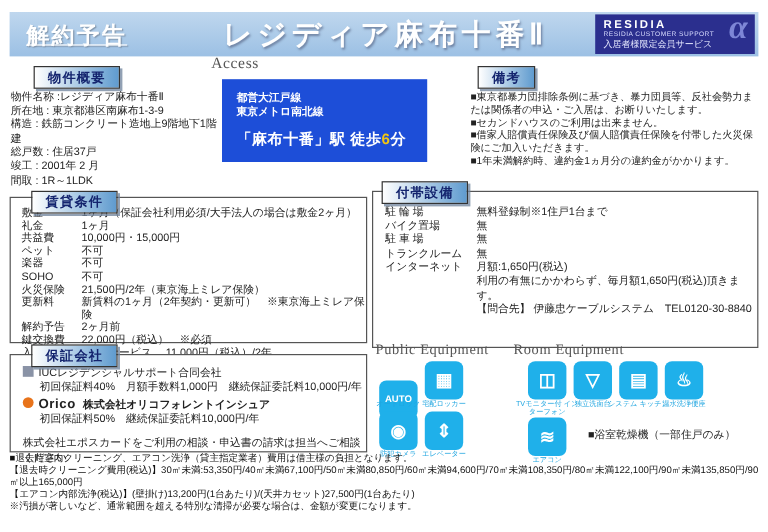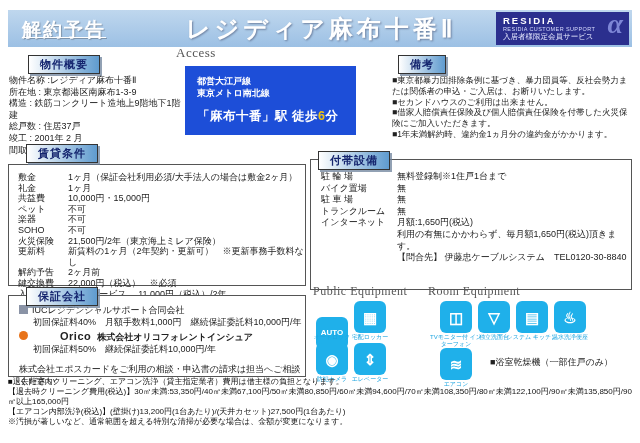--- a/index.html
+++ b/index.html
@@ -48,21 +48,21 @@
   .frow .val { flex:1; }
   .inline-row { padding-left:9px; }
   .indent { padding-left:86px; }
   
   .g-line { padding-left:10px; font-size:9px; line-height:11.5px; }
   .g-terms { padding-left:24px; font-size:9px; line-height:11.5px; }
   .iuc-mark { display:inline-block; width:9px; height:9px; background:#8a93a6;
               margin-right:4px; vertical-align:-1px; }
   .orico-dot { display:inline-block; width:9px; height:9px; border-radius:50%;
                background:#e8731a; margin-right:4px; }
-  .orico-word { font-size:11px; font-weight:bold; color:#222; letter-spacing:.5px; margin-right:6px;margin-left:28px; }
+  .orico-word { font-size:11px; font-weight:bold; color:#222; letter-spacing:.5px; margin-right:6px; }
   .g-bold { font-weight:bold; }
   
   .tile { position:absolute; width:32px; height:32px; background:#1fb0ea; border-radius:6px;
           color:#fff; display:flex; align-items:center; justify-content:center;
           font-weight:bold; }
   .tile .glyph { font-size:15px; line-height:1; }
   .tile .glyph.small { font-size:8px; }
   .tile-label { position:absolute; width:54px; text-align:center; font-size:6px;
                 color:#1fa5e0; line-height:6.5px; }
   .room-note { position:absolute; font-size:9px; color:#222;text-align:right; }
@@ -135,33 +135,33 @@
     <div class="row">
         <span class="lbl">SOHO</span>
         <span class="val">不可</span>
       </div>
     <div class="row">
         <span class="lbl">火災保険</span>
         <span class="val">21,500円/2年（東京海上ミレア保険）</span>
       </div>
     <div class="row">
         <span class="lbl">更新料</span>
-        <span class="val">新賃料の1ヶ月（2年契約・更新可）　※更新事務手数料なし</span>
+        <span class="val">新賃料の1ヶ月（2年契約・更新可）　※東京海上ミレア保険</span>
       </div>
     <div class="row">
         <span class="lbl">解約予告</span>
         <span class="val">2ヶ月前</span>
       </div>
     <div class="row">
         <span class="lbl">鍵交換費</span>
         <span class="val">22,000円（税込）　※必須</span>
       </div>
     <div class="inline-row">入居者様限定会員サービス　 11,000円（税込）/2年</div>
   </div>
-  <div class="sec-head" style="left:26px; top:144px;">賃貸条件</div>
+  <div class="sec-head" style="left:26px; top:159px;">賃貸条件</div>
 
   <div class="box" style="left:310px; top:159px; width:322px; height:131px; padding-top:11px; font-size:9px; line-height:11.6px;">
     <div class="frow">
         <span class="lbl">駐 輪 場</span>
         <span class="val">無料登録制※1住戸1台まで</span>
       </div>
     <div class="frow">
         <span class="lbl">バイク置場</span>
         <span class="val">無</span>
       </div>

